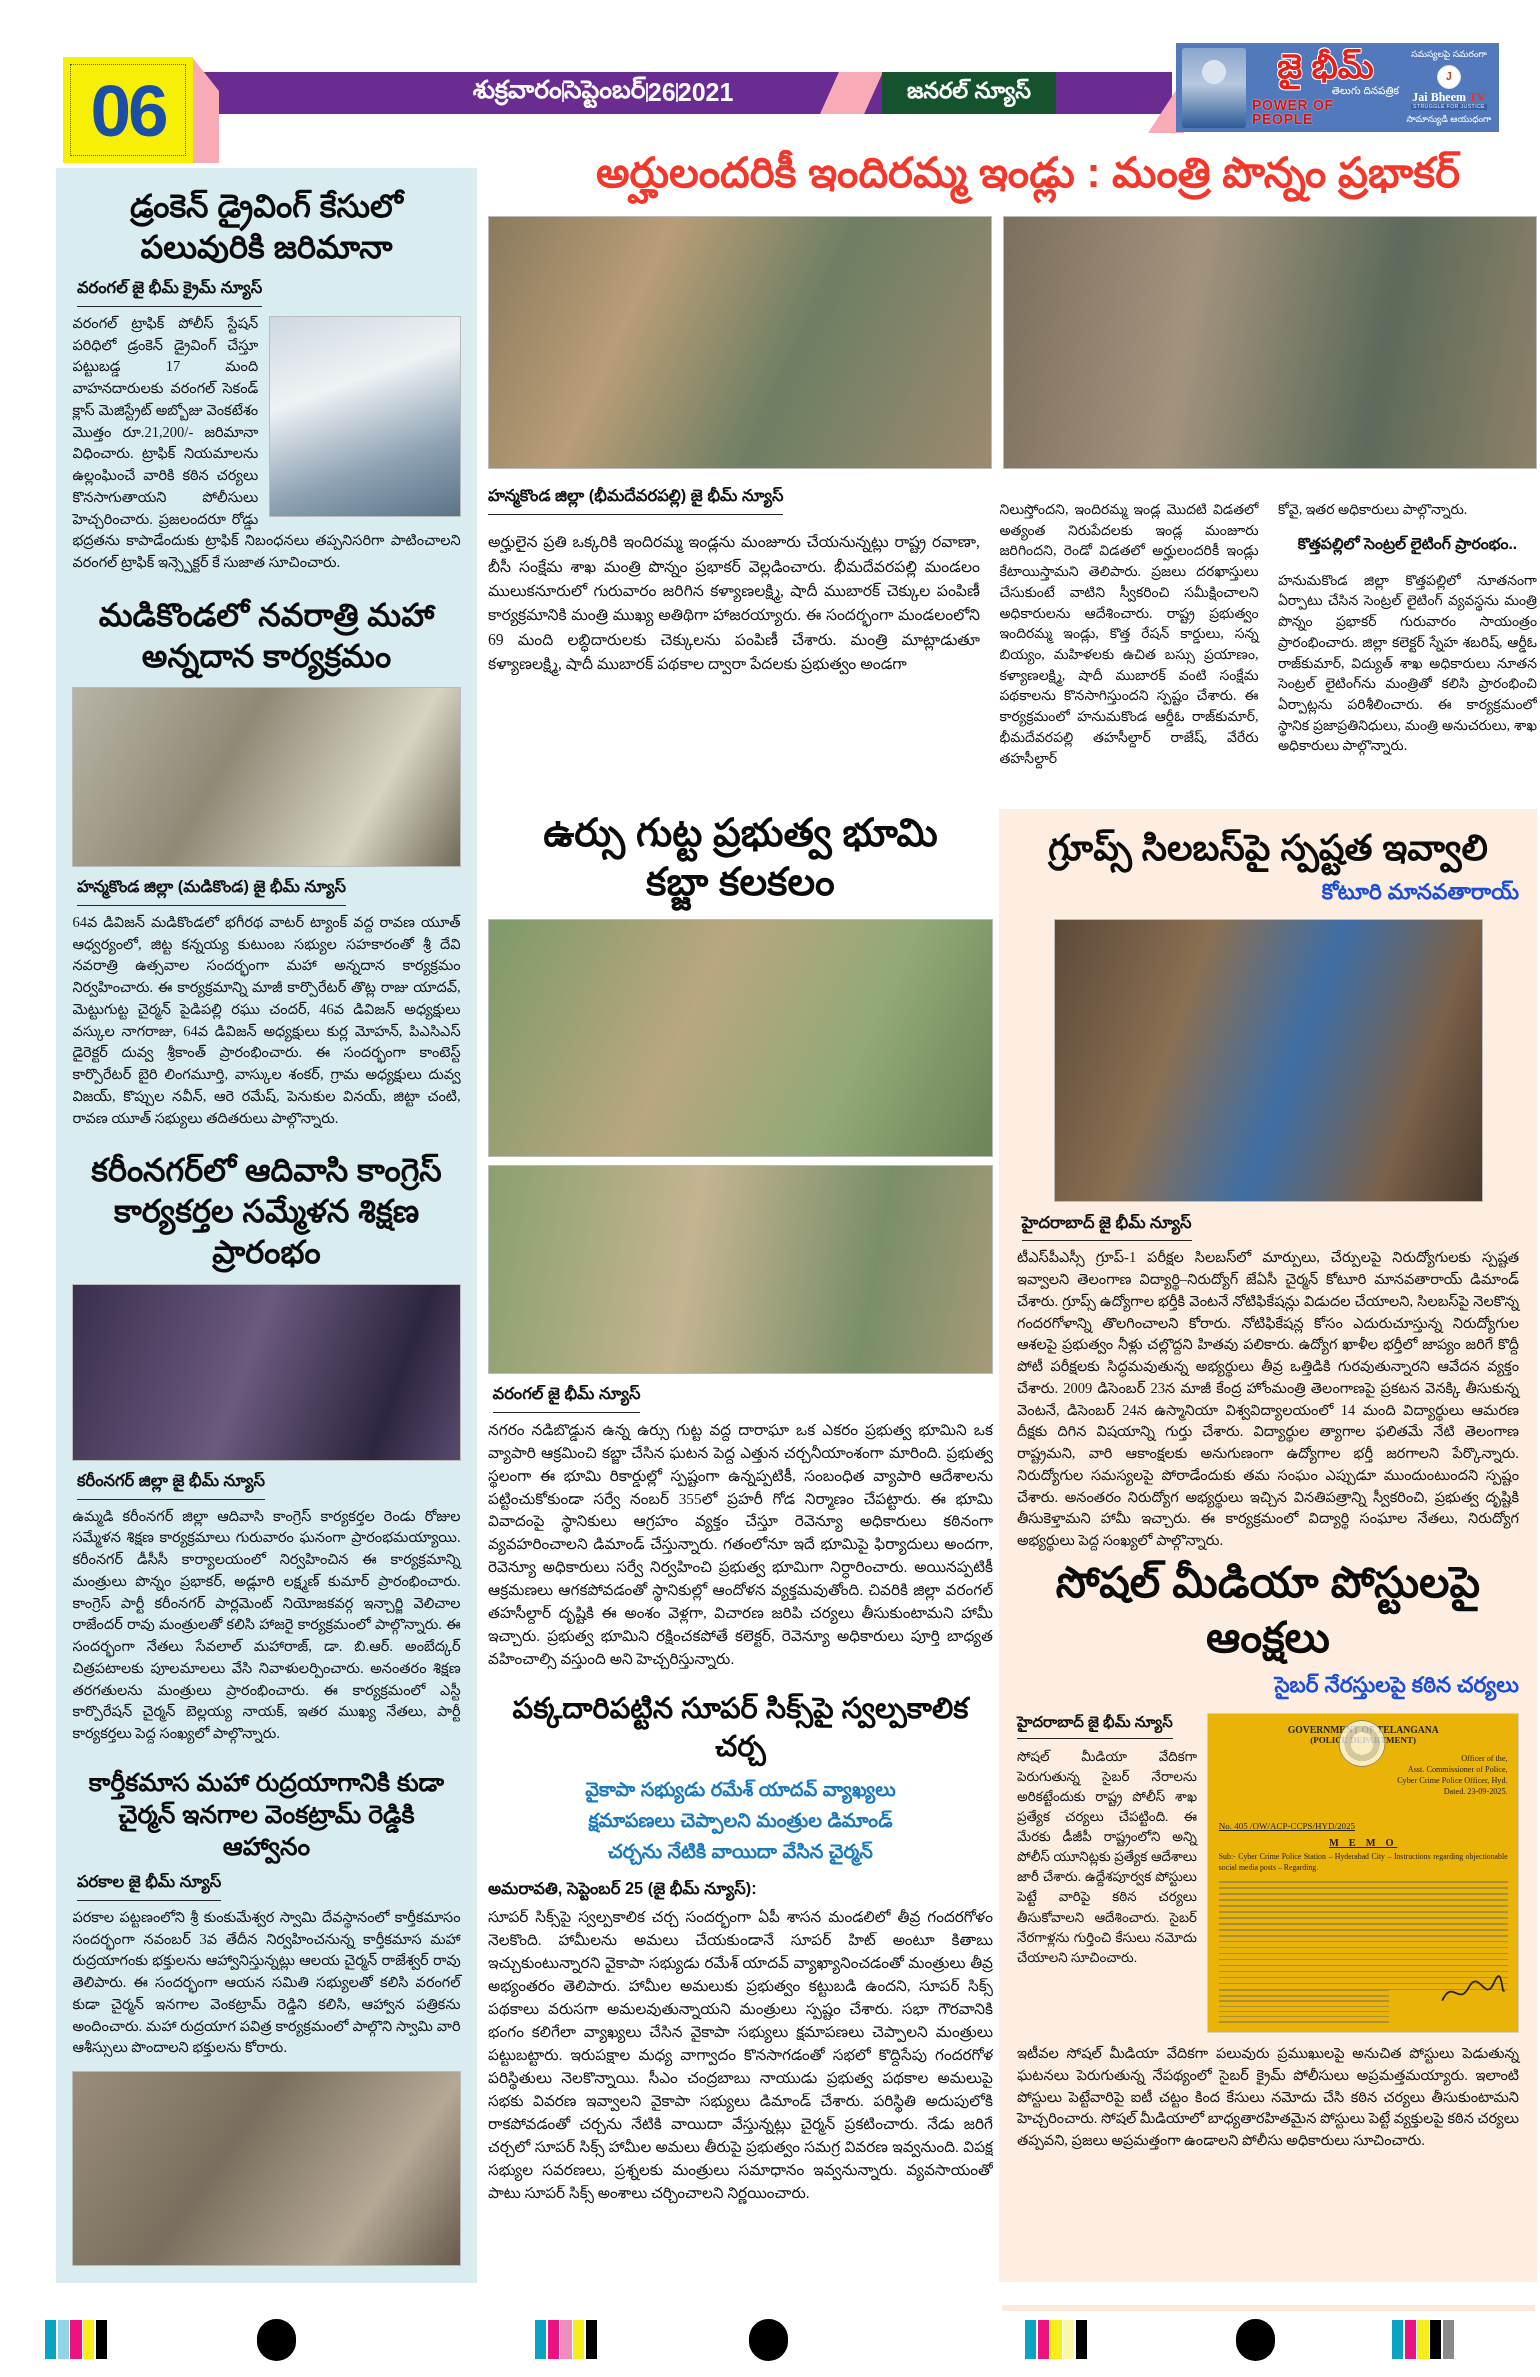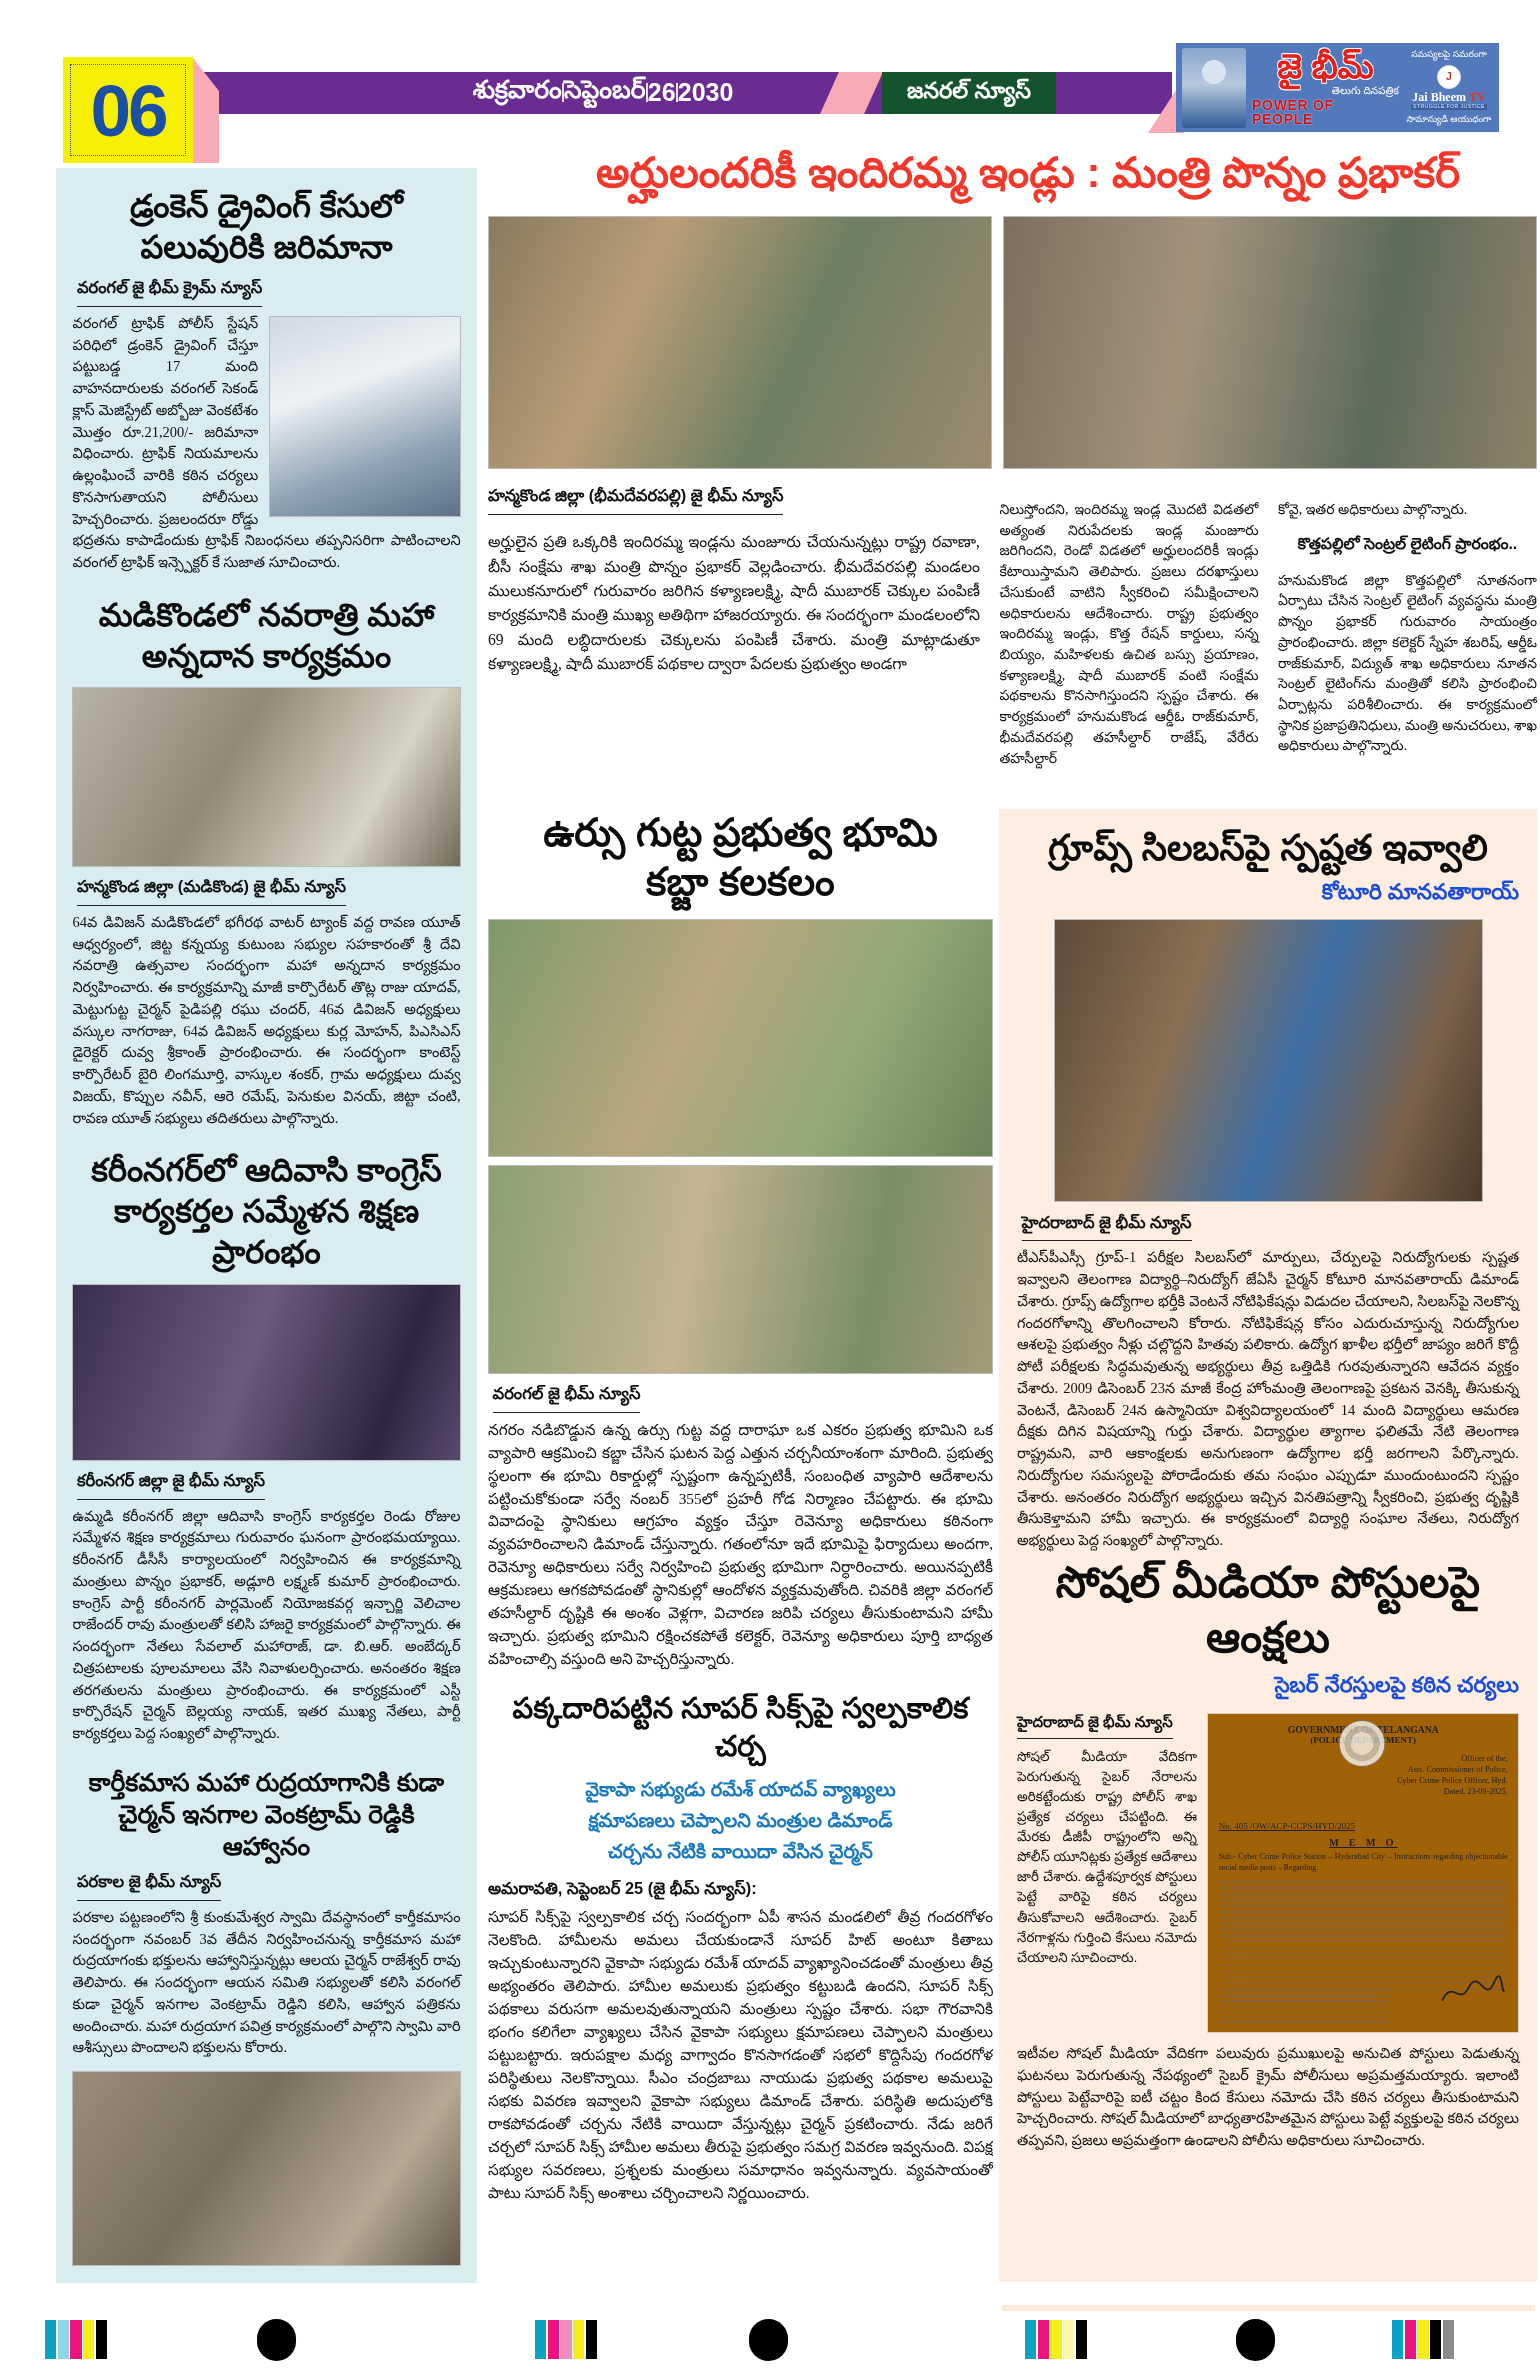--- a/index.html
+++ b/index.html
@@ -90,21 +90,21 @@
   .rightpanel .hl.h-groups{font-size:36px;margin-top:3px;}
   .rightpanel .hl.h-social{font-size:43px;margin-top:3px;}
   .r-name{font-weight:800;font-size:21.6px;color:#1d4ed8;text-align:right;margin:7.5px 0 10.4px;}
   .ph-groups{width:429px;height:283px;margin:0 auto 10.4px;
         background:linear-gradient(110deg,#5d4a39 0%,#8a6f52 30%,#3f6ea5 55%,#7a614a 80%,#4a3a2c 100%);}
   .rightpanel .bodytxt{font-size:14.5px;line-height:1.5;}
   .social-row{display:flex;gap:10.4px;margin-top:7.5px;}
   .social-left{width:180px;}
   .social-left .bodytxt{font-size:13.4px;line-height:1.5;}
   
-  .memo{flex:1;position:relative;background:#a16207;border:0.7px solid #d8cfc2;padding:9px 10.4px;box-sizing:border-box;
+  .memo{flex:1;position:relative;background:#eab308;border:0.7px solid #d8cfc2;padding:9px 10.4px;box-sizing:border-box;
         height:320px;font-family:"Liberation Serif","DejaVu Serif",serif;color:#222;overflow:hidden;}
   .m-seal{position:absolute;top:6px;left:50%;transform:translateX(-52%);width:45px;height:45px;border-radius:50%;
         border:1.5px solid #777;opacity:.75;background:radial-gradient(circle,#fff 0 35%,#cfcfcf 36% 55%,#fff 56%);}
   .m-govt{text-align:center;font-size:9.7px;font-weight:700;margin-top:1.5px;}
   .m-dept{text-align:center;font-size:9px;font-weight:700;}
   .m-officer{text-align:right;font-size:8.2px;line-height:1.35;margin-top:7.5px;}
   .m-no{font-size:9px;margin-top:24px;text-decoration:underline;}
   .m-title{text-align:center;font-size:10.4px;font-weight:800;letter-spacing:3.7px;text-decoration:underline;margin:6px 0 4.5px;}
   .m-sub{font-size:7.8px;text-align:justify;line-height:1.35;}
   .m-lines{height:112px;margin-top:7.5px;opacity:.5;
@@ -138,21 +138,21 @@
   <div class="pagenum-edge"></div>
 
   <div class="topbar"></div>
   <div class="dateline">
     <span>శుక్రవారం</span>
     <span class="sep"></span>
     <span>సెప్టెంబర్</span>
     <span class="sep"></span>
     <span>26</span>
     <span class="sep"></span>
-    <span>2030</span>
+    <span>2021</span>
   </div>
   <div class="badge-notch"></div>
   <div class="section-badge">జనరల్ న్యూస్</div>
   <div class="mast-notch"></div>
 
   <div class="masthead">
     <div class="portrait"></div>
     <div class="mast-center">
       <div class="mast-title">జై భీమ్</div>
       <div class="mast-sub">తెలుగు దినపత్రిక</div>

